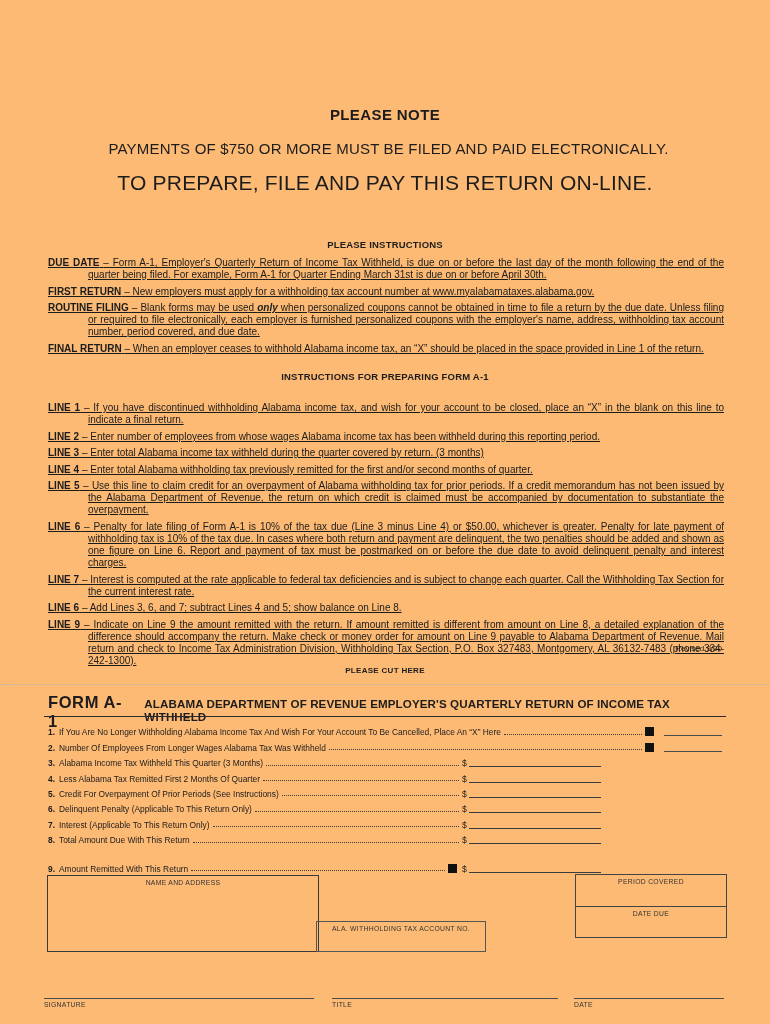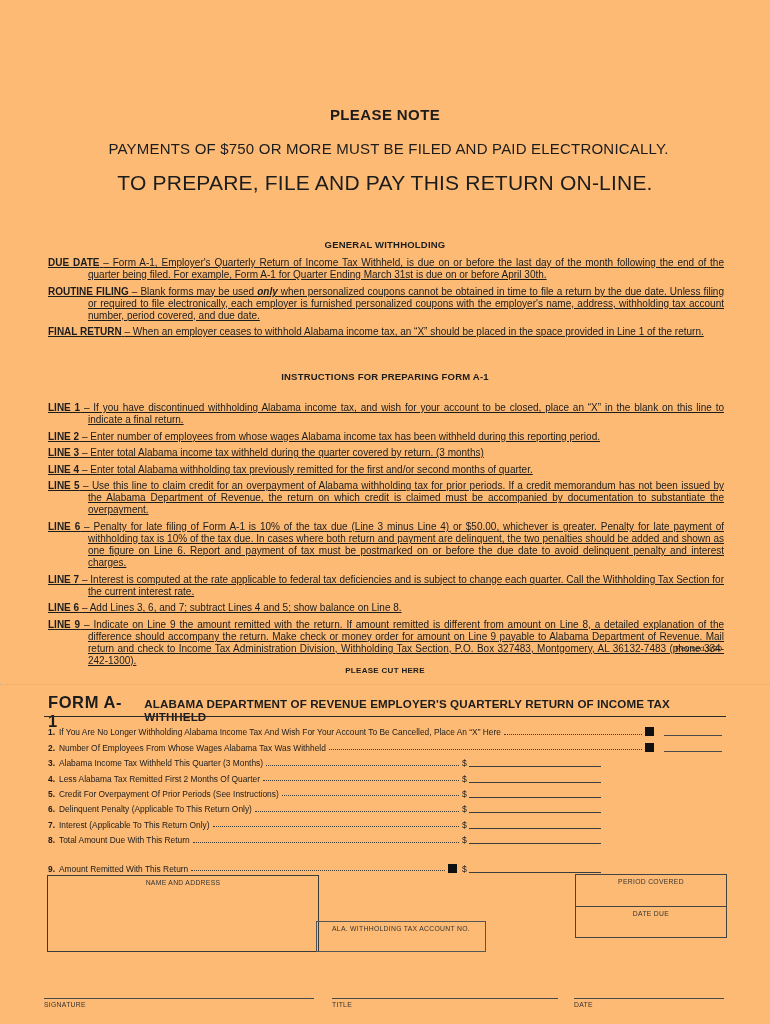--- a/index.html
+++ b/index.html
@@ -80,23 +80,24 @@
 </style>
 </head>
 <body>
 
 <div class="page">
 
   <div class="abs ctr notice-title">PLEASE NOTE</div>
   <div class="abs ctr notice-line1">PAYMENTS OF $750 OR MORE MUST BE FILED AND PAID ELECTRONICALLY.</div>
   <div class="abs ctr notice-line2">TO PREPARE, FILE AND PAY THIS RETURN ON-LINE.</div>
 
-  <div class="abs ctr sec-title gi-title">GENERAL WITHHOLDING</div>
+  <div class="abs ctr sec-title gi-title">PLEASE INSTRUCTIONS</div>
   <div class="abs para-block gi-block">
     <p><span class="lbl">DUE DATE</span> <span>– Form A-1, Employer's Quarterly Return of Income Tax Withheld, is due on or before the last day of the month following the end of the quarter being filed. For example, Form A-1 for Quarter Ending March 31st is due on or before April 30th.</span></p>
+    <p><span class="lbl">FIRST RETURN</span> <span>– New employers must apply for a withholding tax account number at </span><span class="url">www.myalabamataxes.alabama.gov</span><span>.</span></p>
     <p><span class="lbl">ROUTINE FILING</span> <span>– Blank forms may be used </span><span class="em-only">only</span><span> when personalized coupons cannot be obtained in time to file a return by the due date. Unless filing or required to file electronically, each employer is furnished personalized coupons with the employer's name, address, withholding tax account number, period covered, and due date.</span></p>
     <p><span class="lbl">FINAL RETURN</span> <span>– When an employer ceases to withhold Alabama income tax, an “X” should be placed in the space provided in Line 1 of the return.</span></p>
   </div>
 
   <div class="abs ctr sec-title li-title">INSTRUCTIONS FOR PREPARING FORM A-1</div>
   <div class="abs para-block li-block">
     <p><span class="lbl">LINE 1</span> <span>– If you have discontinued withholding Alabama income tax, and wish for your account to be closed, place an “X” in the blank on this line to indicate a final return.</span></p>
     <p><span class="lbl">LINE 2</span> <span>– Enter number of employees from whose wages Alabama income tax has been withheld during this reporting period.</span></p>
     <p><span class="lbl">LINE 3</span> <span>– Enter total Alabama income tax withheld during the quarter covered by return. (3 months)</span></p>
     <p><span class="lbl">LINE 4</span> <span>– Enter total Alabama withholding tax previously remitted for the first and/or second months of quarter.</span></p>
@@ -121,21 +122,21 @@
   <div class="abs items">
     <div class="item-row">
       <span class="it-num">1.</span>
       <span>If You Are No Longer Withholding Alabama Income Tax And Wish For Your Account To Be Cancelled, Place An “X” Here</span>
       <span class="leader"></span>
       <span class="sq"></span>
       <span class="blank-short"></span>
     </div>
     <div class="item-row">
       <span class="it-num">2.</span>
-      <span>Number Of Employees From Whose Wages Alabama Tax Was Withheld</span>
+      <span>Number Of Employees From Longer Wages Alabama Tax Was Withheld</span>
       <span class="leader"></span>
       <span class="sq"></span>
       <span class="blank-short"></span>
     </div>
     <div class="item-row">
       <span class="it-num">3.</span>
       <span>Alabama Income Tax Withheld This Quarter (3 Months)</span>
       <span class="leader"></span>
       <span class="rg-dollar">
           <span class="dollar">$</span>

